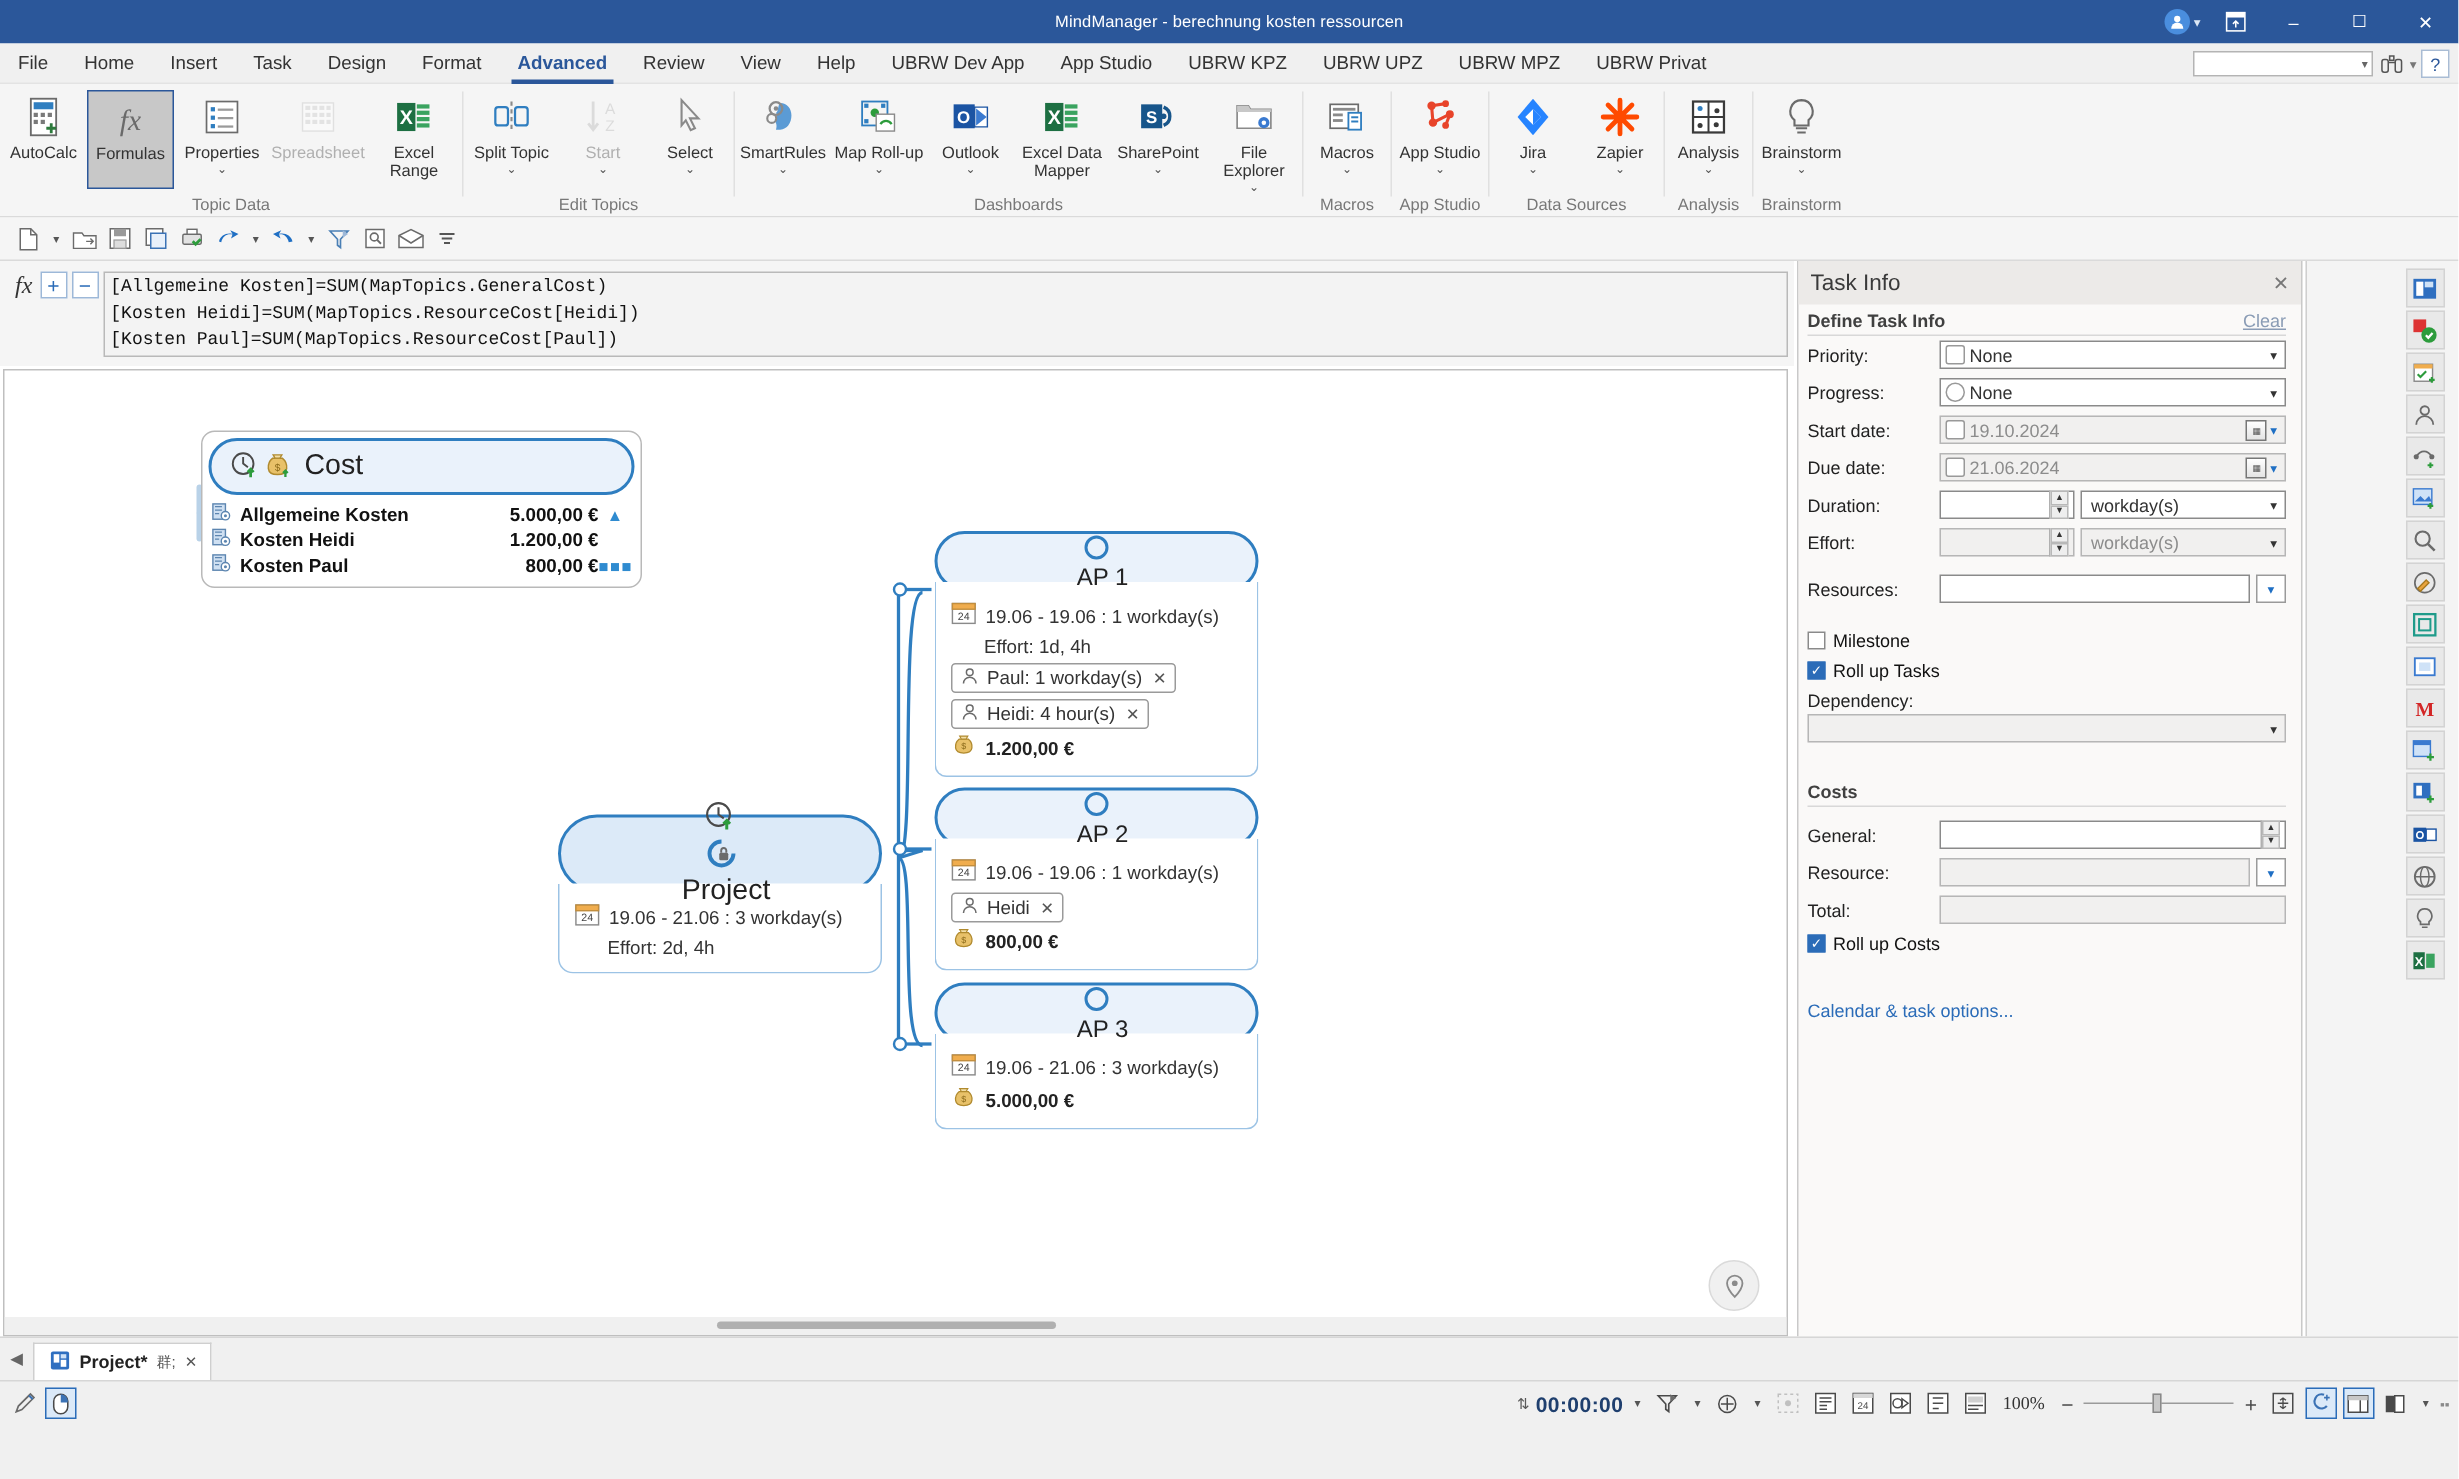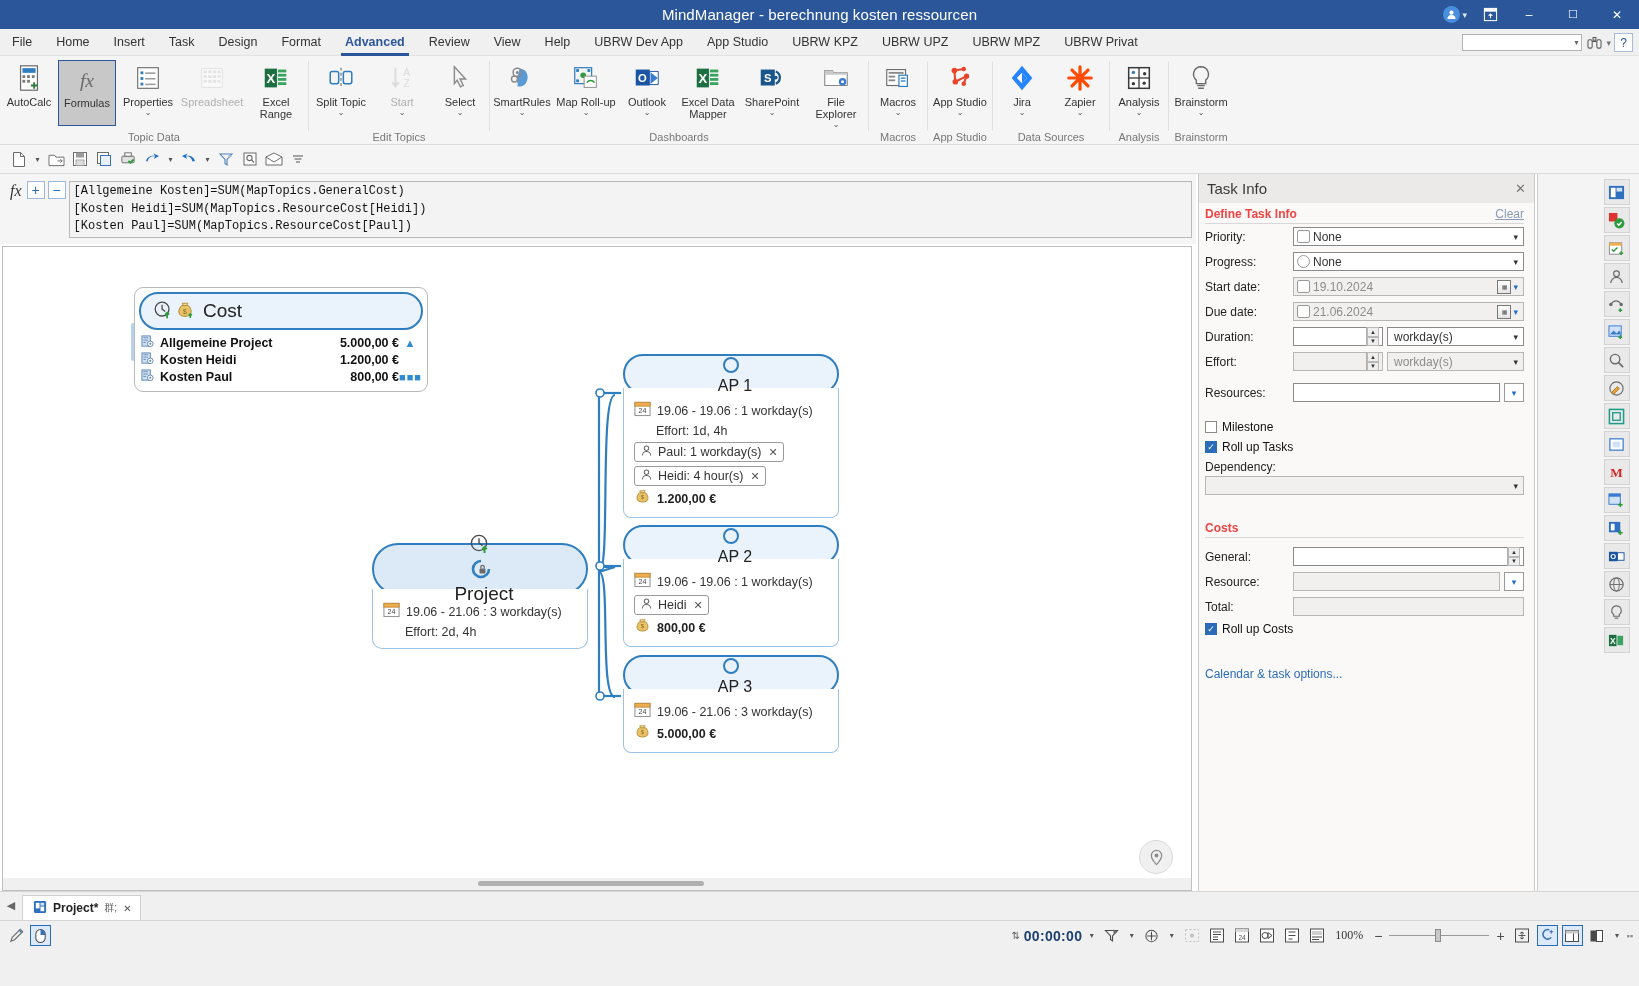--- a/index.html
+++ b/index.html
@@ -10,21 +10,21 @@
     background: #fff; overflow: hidden;
   }
   body { position: relative; }
 
   
   .titlebar {
     position: absolute; left:0; top:0; width:1639px; height:29px;
     background:#2b579a; color:#fff;
     display:flex; align-items:center; justify-content:center;
   }
-  .titlebar .title { font-size:15px; letter-spacing:.1px; }
+  .titlebar .title { font-size:11px; letter-spacing:.1px; }
   .tb-right { position:absolute; right:0; top:0; height:29px; display:flex; align-items:center; }
   .tb-acct { display:flex; align-items:center; gap:2px; padding:0 6px; }
   .acct-circle {
     width:17px; height:17px; border-radius:50%; background:#4a8ede;
     display:flex; align-items:center; justify-content:center;
   }
   .acct-circle svg { display:block; }
   .chev { font-size:9px; color:#dce7f5; }
   .tb-btn { width:44px; height:29px; display:flex; align-items:center; justify-content:center; color:#fff; }
   .tb-ribbonbtn { width:34px; height:29px; display:flex; align-items:center; justify-content:center; }
@@ -163,21 +163,21 @@
   .tp-header {
     height:29px; background:#eceae8; display:flex; align-items:center;
     padding:0 8px; justify-content:space-between;
   }
   .tp-title { font-size:15px; color:#3a3a3a; }
   .tp-close { color:#777; font-size:13px; }
   .tp-section {
     display:flex; align-items:center; justify-content:space-between;
     padding:4px 10px 2px 6px;
   }
-  .tp-section .sec-lbl { font-weight:bold; font-size:12px; color:#ef4444; }
+  .tp-section .sec-lbl { font-weight:bold; font-size:12px; color:#404040; }
   .tp-section .clear { color:#8a9cb5; font-size:12px; text-decoration:underline; }
   .tp-rule { height:1px; background:#d8d8d8; margin:0 10px 0 6px; }
   .tp-row { display:flex; align-items:center; padding:3px 10px 3px 6px; }
   .tp-lbl { width:88px; font-size:12px; color:#222; }
   .inp {
     flex:1; height:19px; background:#fff; border:1px solid #8a8a8a;
     display:flex; align-items:center; padding:0 3px; font-size:12px; color:#333;
   }
   .inp.ro { background:#f1f0ef; border-color:#b6b6b6; color:#8c8c8c; }
   .inp .val { flex:1; padding-left:3px; }
@@ -758,21 +758,21 @@
         <span class="node-title">Cost</span>
       </div>
       <div class="cost-table" id="cost-rows">
           <div class="cost-row">
             <span><svg width="13" height="13" viewBox="0 0 14 14">
                 <rect x="1" y="1" width="9" height="11" fill="#cfe0f2" stroke="#5c85b0" stroke-width="1"></rect>
                 <path d="M2.5 3h5M2.5 5.5h5M2.5 8h3" stroke="#5c85b0" stroke-width=".9"></path>
                 <circle cx="10" cy="9.5" r="3" fill="#fff" stroke="#5c85b0"></circle>
                 <circle cx="10" cy="9.5" r="1.1" fill="#5c85b0"></circle>
               </svg></span>
-            <span class="lbl">Allgemeine Project</span>
+            <span class="lbl">Allgemeine Kosten</span>
             <span class="val">5.000,00 €</span>
             <span class="tail"><span style="color:#2f8bd0;font-size:11px;">▲</span></span>
           </div>
           <div class="cost-row">
             <span><svg width="13" height="13" viewBox="0 0 14 14">
                 <rect x="1" y="1" width="9" height="11" fill="#cfe0f2" stroke="#5c85b0" stroke-width="1"></rect>
                 <path d="M2.5 3h5M2.5 5.5h5M2.5 8h3" stroke="#5c85b0" stroke-width=".9"></path>
                 <circle cx="10" cy="9.5" r="3" fill="#fff" stroke="#5c85b0"></circle>
                 <circle cx="10" cy="9.5" r="1.1" fill="#5c85b0"></circle>
               </svg></span>

